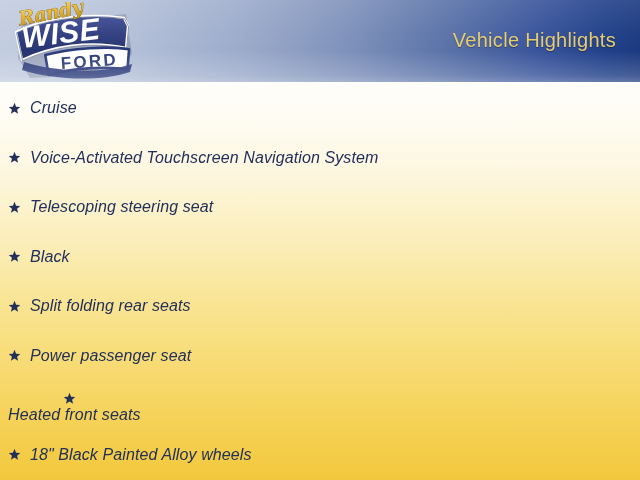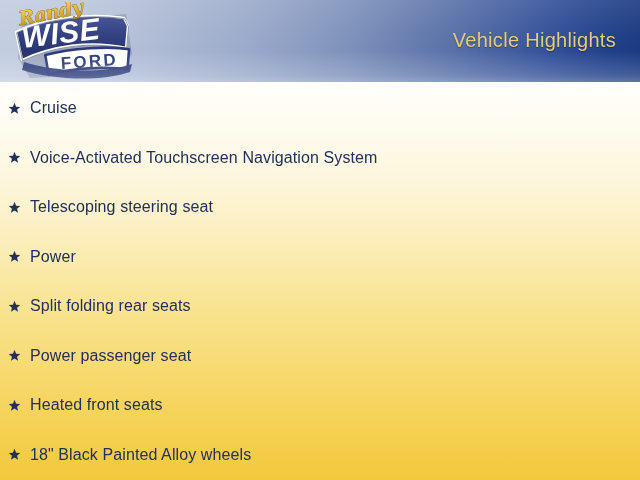--- a/index.html
+++ b/index.html
@@ -123,20 +123,21 @@
     position: relative;
     top: 0px;
   }
   .hl-star svg { display: block; }
 
   .hl-label {
     font-size: 16px;
     color: #22305a;
     letter-spacing: 0.1px;
     line-height: 20px;
+    font-style: italic;
   }
 </style>
 </head>
 <body>
 
 <div id="page">
 
   <div id="header">
 
     <div id="logo">
@@ -207,39 +208,39 @@
             </svg>
           </span>
           <span class="hl-label">Telescoping steering seat</span>
         </li>
         <li class="hl-item" style="top: 161.5px;">
           <span class="hl-star">
             <svg width="13" height="13" viewBox="0 0 24 24" xmlns="http://www.w3.org/2000/svg">
               <path fill="#22305a" d="M12 1.6 L14.9 8.7 L22.6 9.2 L16.7 14.1 L18.6 21.6 L12 17.4 L5.4 21.6 L7.3 14.1 L1.4 9.2 L9.1 8.7 Z"></path>
             </svg>
           </span>
-          <span class="hl-label">Power</span>
+          <span class="hl-label">Black</span>
         </li>
         <li class="hl-item" style="top: 211px;">
           <span class="hl-star">
             <svg width="13" height="13" viewBox="0 0 24 24" xmlns="http://www.w3.org/2000/svg">
               <path fill="#22305a" d="M12 1.6 L14.9 8.7 L22.6 9.2 L16.7 14.1 L18.6 21.6 L12 17.4 L5.4 21.6 L7.3 14.1 L1.4 9.2 L9.1 8.7 Z"></path>
             </svg>
           </span>
           <span class="hl-label">Split folding rear seats</span>
         </li>
         <li class="hl-item" style="top: 260.5px;">
           <span class="hl-star">
             <svg width="13" height="13" viewBox="0 0 24 24" xmlns="http://www.w3.org/2000/svg">
               <path fill="#22305a" d="M12 1.6 L14.9 8.7 L22.6 9.2 L16.7 14.1 L18.6 21.6 L12 17.4 L5.4 21.6 L7.3 14.1 L1.4 9.2 L9.1 8.7 Z"></path>
             </svg>
           </span>
           <span class="hl-label">Power passenger seat</span>
         </li>
-        <li class="hl-item" style="top: 310px;">
+        <li class="hl-item" style="top: 310px; flex-direction: column;">
           <span class="hl-star">
             <svg width="13" height="13" viewBox="0 0 24 24" xmlns="http://www.w3.org/2000/svg">
               <path fill="#22305a" d="M12 1.6 L14.9 8.7 L22.6 9.2 L16.7 14.1 L18.6 21.6 L12 17.4 L5.4 21.6 L7.3 14.1 L1.4 9.2 L9.1 8.7 Z"></path>
             </svg>
           </span>
           <span class="hl-label">Heated front seats</span>
         </li>
         <li class="hl-item" style="top: 359.5px;">
           <span class="hl-star">
             <svg width="13" height="13" viewBox="0 0 24 24" xmlns="http://www.w3.org/2000/svg">

